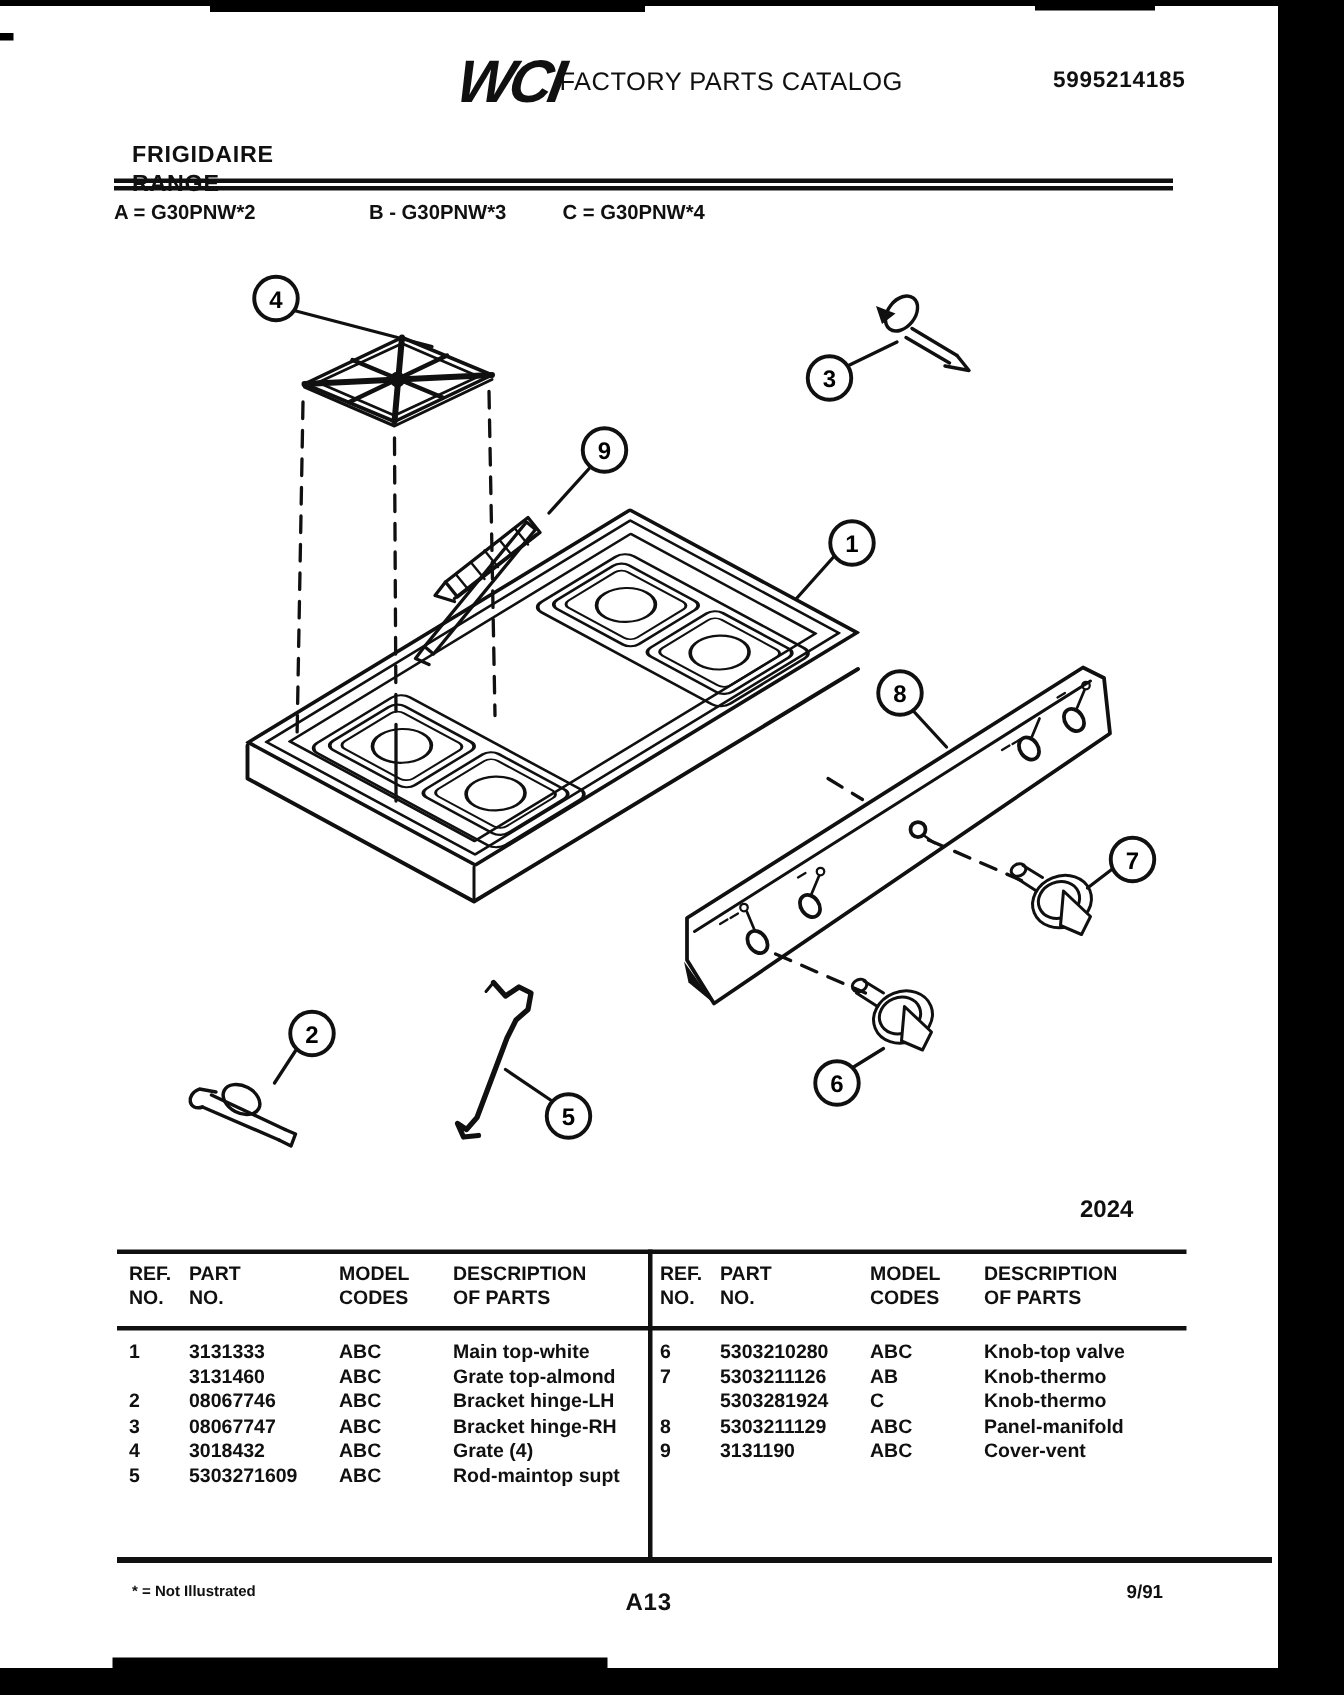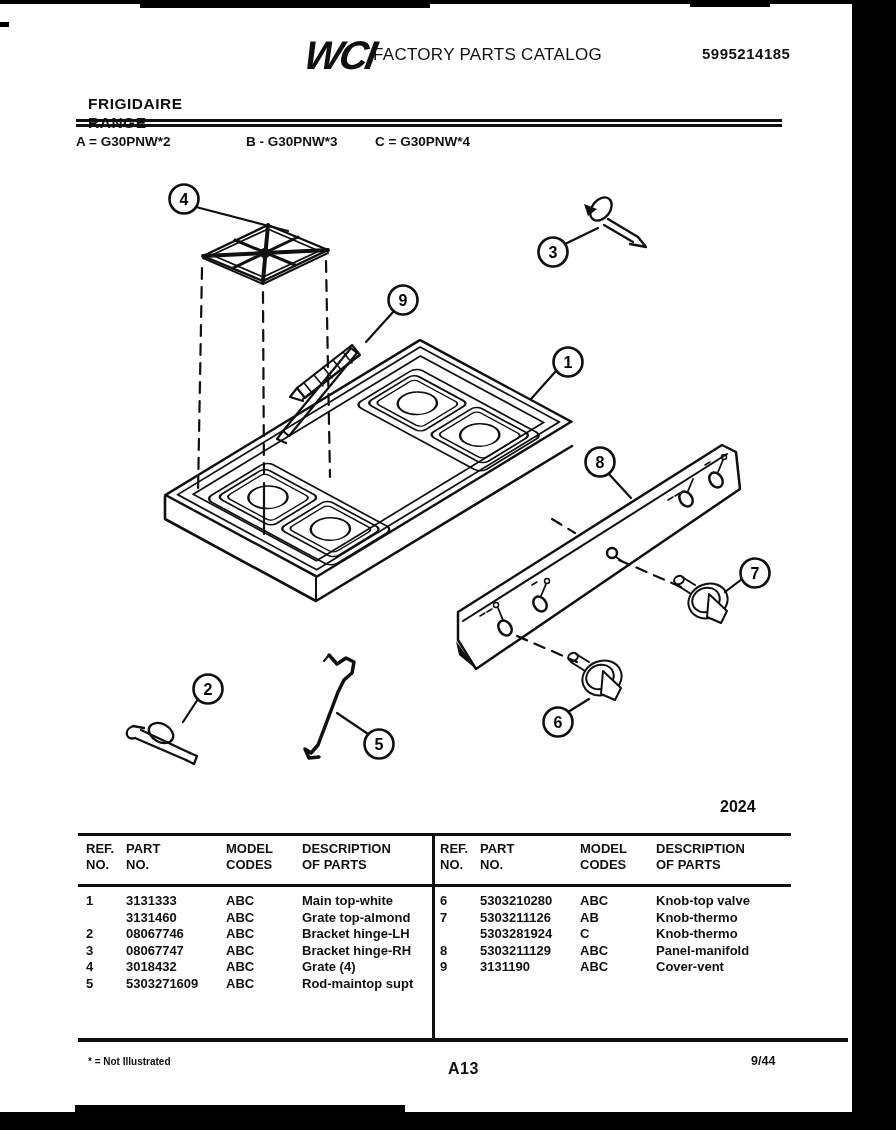--- a/index.html
+++ b/index.html
@@ -17,21 +17,21 @@
   .cat-title{left:373px;top:45px;font-size:17px;font-weight:normal;letter-spacing:.3px;}
   .cat-num{left:702px;top:45px;font-size:15px;font-weight:bold;letter-spacing:.5px;text-align:right;}
   .models{left:0;top:134px;width:100%;font-size:13.5px;font-weight:bold;}
   .models span{position:absolute;white-space:nowrap;}
   .pageref{left:720px;top:798px;font-size:16px;font-weight:bold;}
   .half{position:absolute;display:grid;grid-template-columns:36px 96px 72px auto;column-gap:4px;
         font-size:13px;font-weight:bold;}
   .hdrcell div{line-height:16px;}
   .bodygrid{grid-auto-rows:16.6px;line-height:16.6px;white-space:nowrap;}
   .footer-note{left:88px;top:1056px;font-size:10px;font-weight:bold;}
-  .footer-code{left:417px;top:1060px;font-size:16px;font-weight:bold;letter-spacing:.5px;margin-left:31px;}
+  .footer-code{left:417px;top:1060px;font-size:16px;font-weight:bold;letter-spacing:.5px;}
   .footer-date{left:751px;top:1054px;font-size:12.5px;font-weight:bold;}
   svg{display:block;}
   svg text{fill:#000;stroke:none;font:bold 16px "Liberation Sans", sans-serif;text-anchor:middle;}
 </style>
 </head>
 <body>
 
 <div class="bar" style="left:0;top:0;width:896px;height:4px"></div>
 <div class="bar" style="left:140px;top:0;width:290px;height:8px"></div>
 <div class="bar" style="left:690px;top:0;width:80px;height:7px"></div>
@@ -292,13 +292,13 @@
   <div>ABC</div>
   <div>Panel-manifold</div>
   <div>9</div>
   <div>3131190</div>
   <div>ABC</div>
   <div>Cover-vent</div>
 </div>
 
 <div class="abs footer-note">* = Not Illustrated</div>
 <div class="abs footer-code">A13</div>
-<div class="abs footer-date">9/44</div>
+<div class="abs footer-date">9/91</div>
 
 </body></html>

